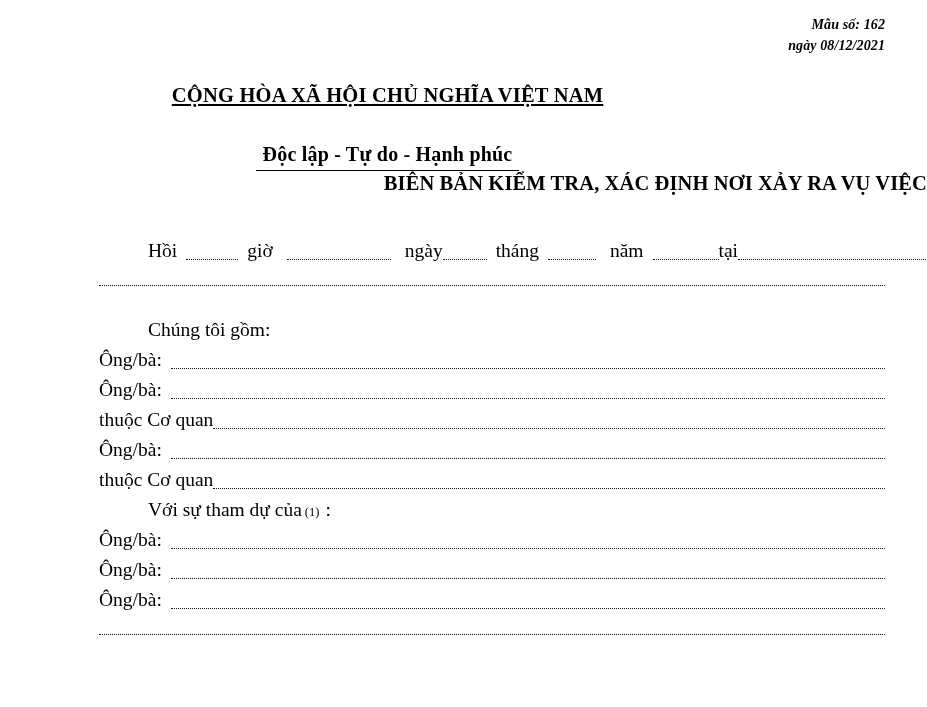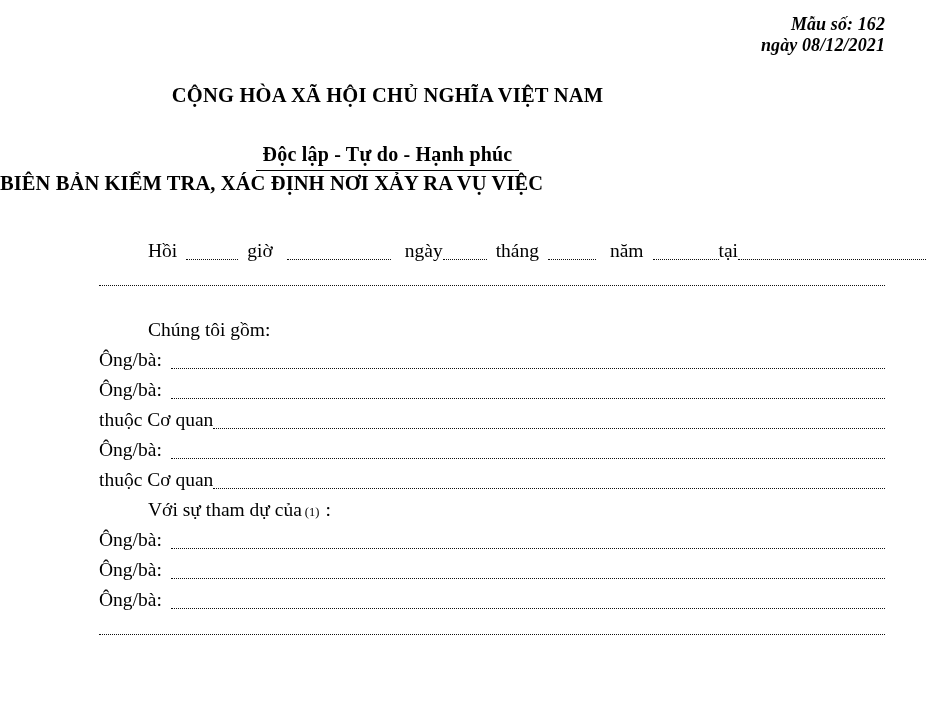--- a/index.html
+++ b/index.html
@@ -24,33 +24,34 @@
 
   
   .form-ref {
     position: absolute;
     top: 14px;
     right: 42px;
     width: 420px;
     text-align: right;
     font-style: italic;
     font-weight: bold;
-    font-size: 18px;
+    font-size: 14px;
     line-height: 21px;
     letter-spacing: 0.1px;
   }
   .form-ref div { white-space: nowrap; }
 
   
   .national {
     position: absolute;
     top: 82px;
     left: 0;
     width: 775px;
     text-align: center;
+    text-decoration: underline;
   }
   .national .line1 {
     font-weight: bold;
     font-size: 20.5px;
     line-height: 26px;
     letter-spacing: 0.2px;
   }
   .national .line2 {
     font-weight: bold;
     font-size: 20px;
@@ -64,21 +65,21 @@
     display: inline-block;
     margin-top: 32px;
   }
 
   
   .doc-title {
     position: absolute;
     top: 172px;
     left: 0;
     width: 927px;
-    text-align: left;
+    text-align: right;
     font-weight: bold;
     font-size: 20.5px;
     letter-spacing: 0.1px;
   }
 
   
   .body {
     position: absolute;
     top: 236px;
     left: 99px;

